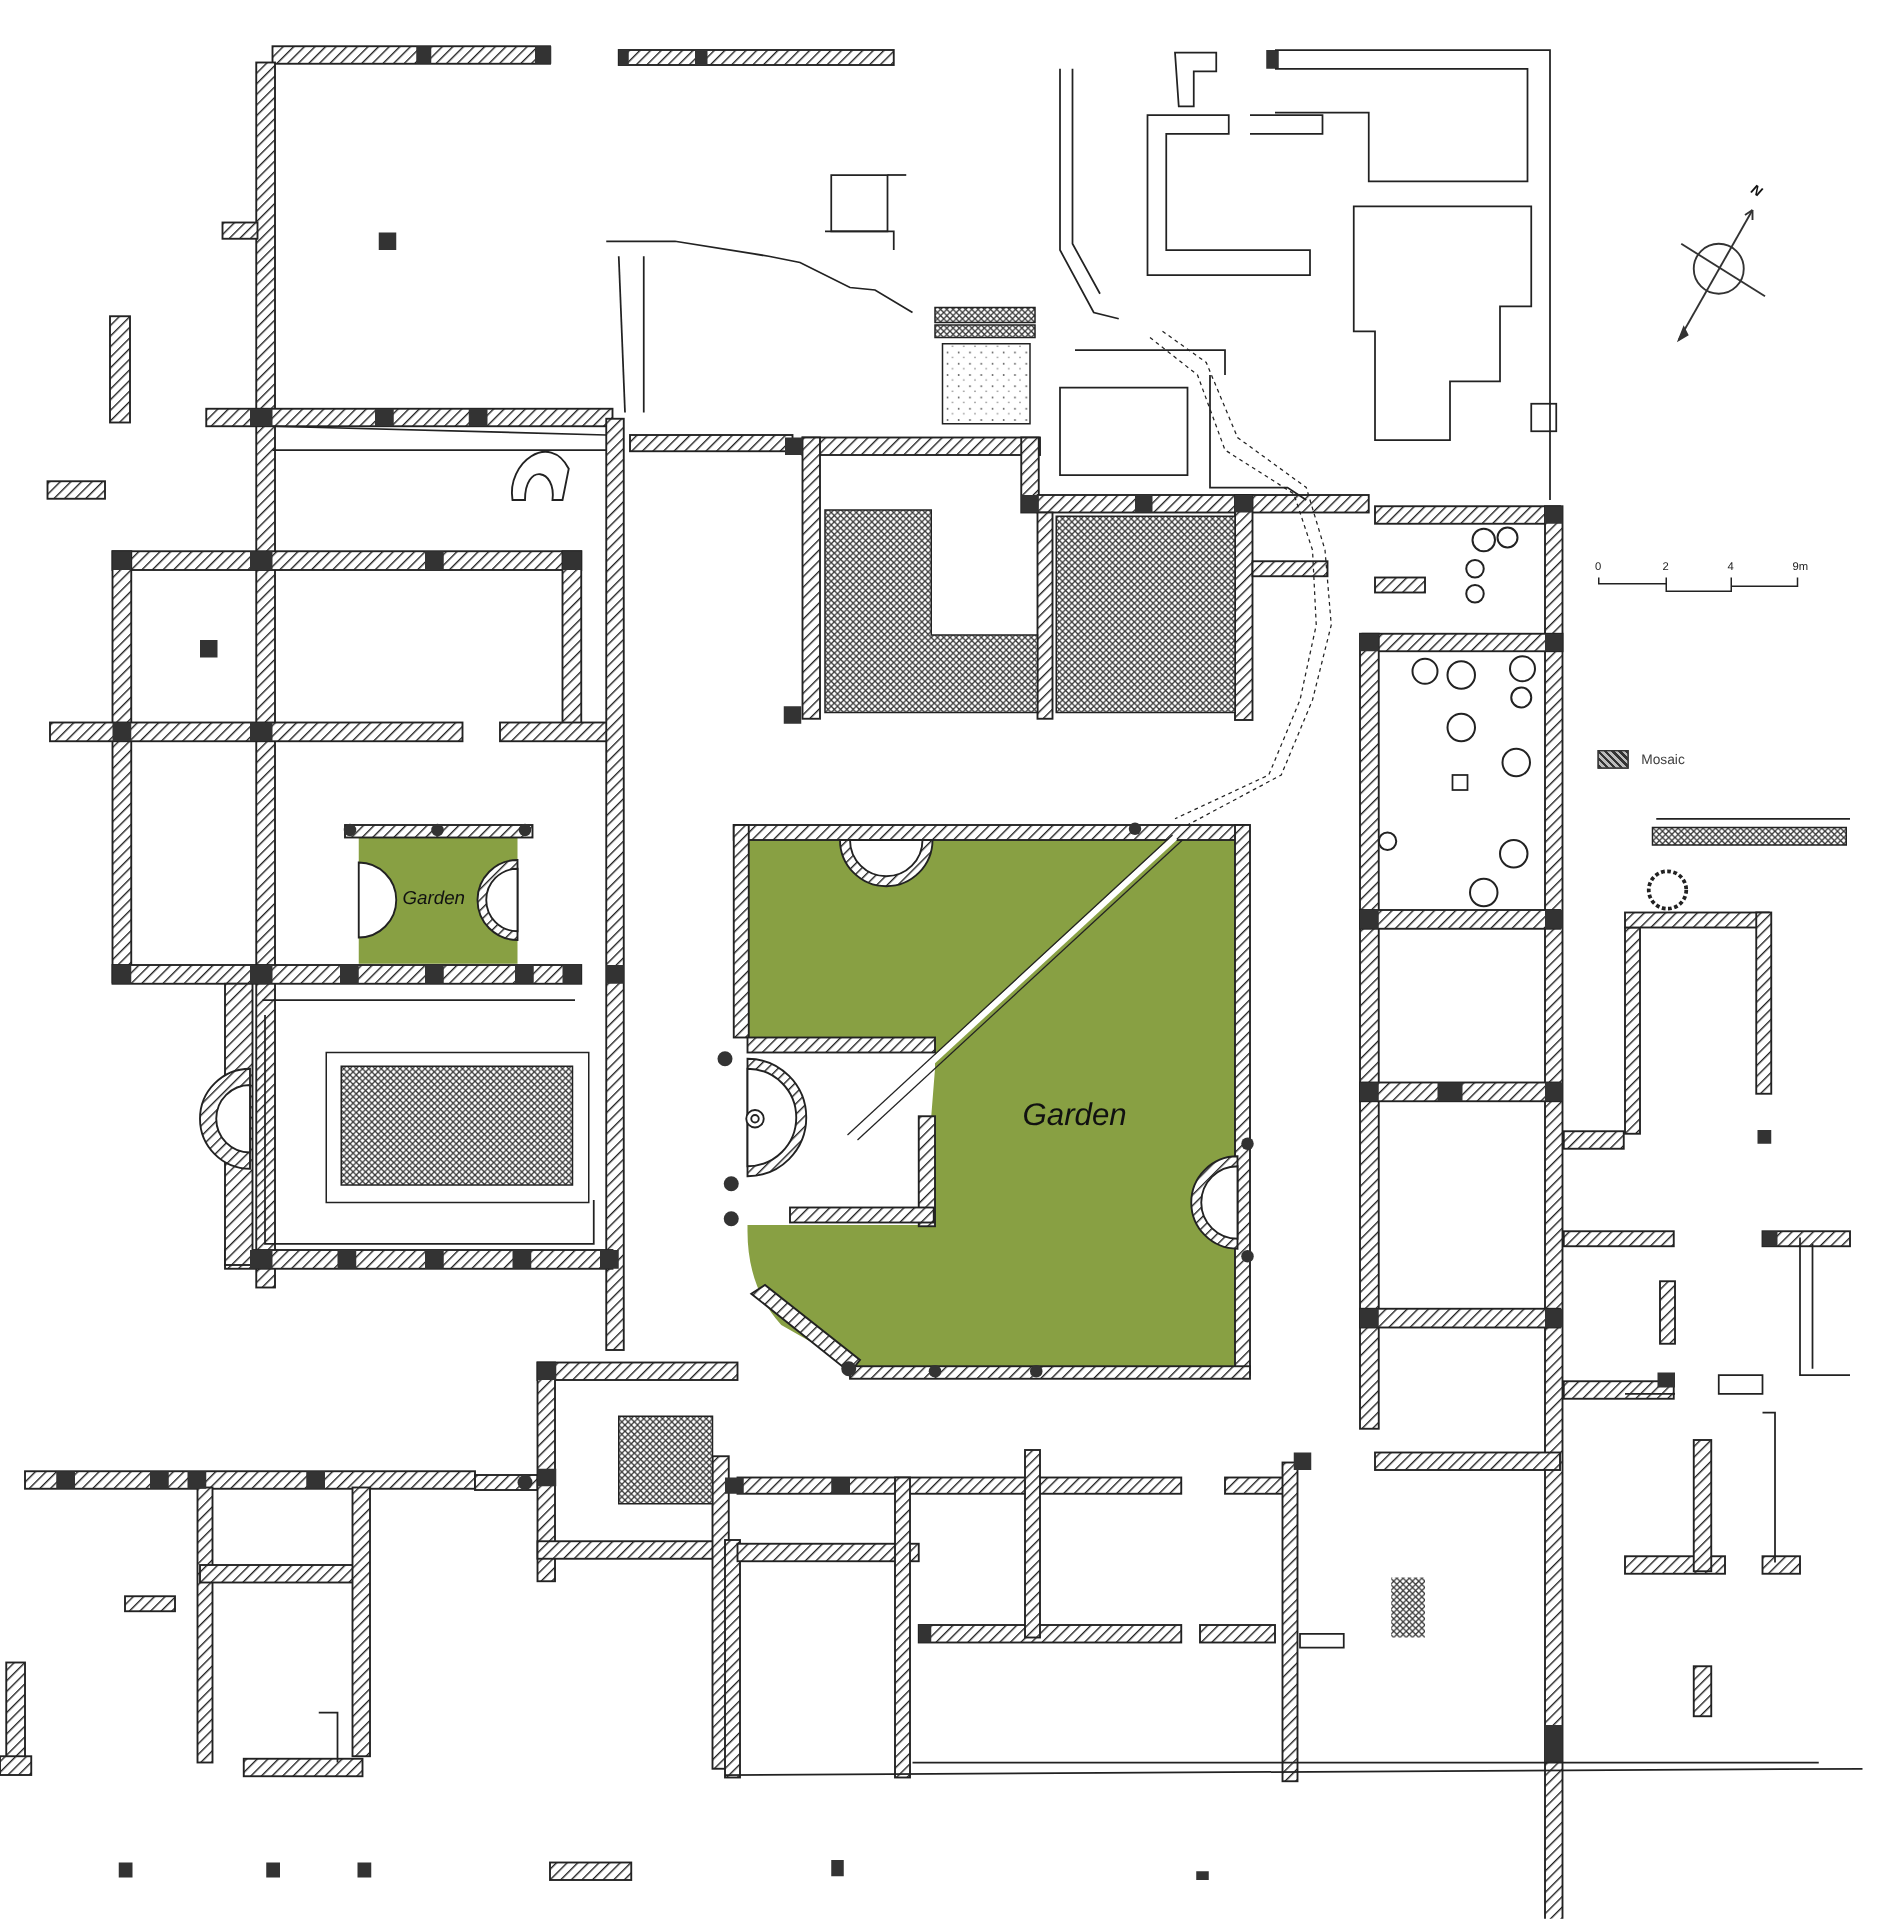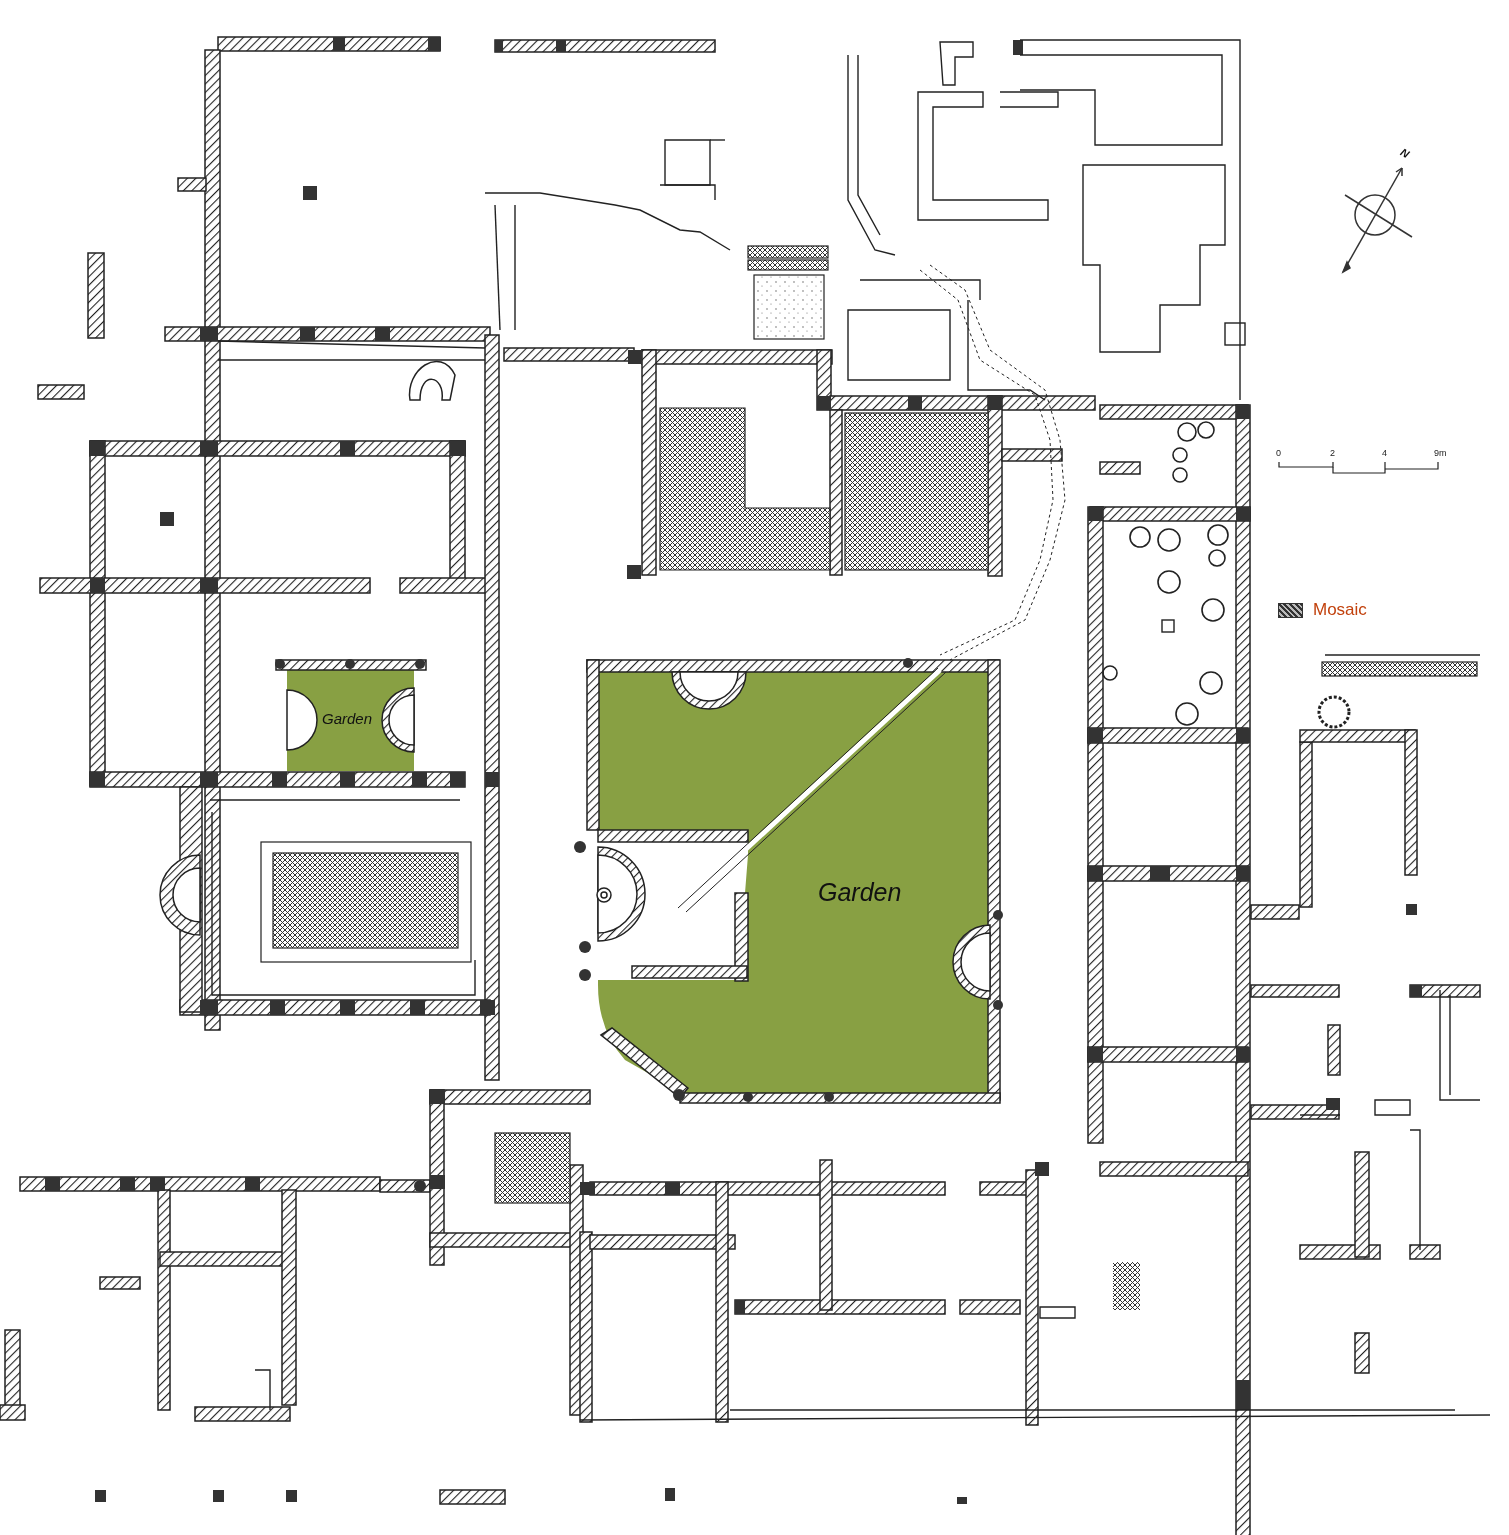--- a/index.html
+++ b/index.html
@@ -3,21 +3,21 @@
 <meta charset="utf-8">
 <style>
   html, body { margin:0; padding:0; background:#ffffff; }
   body { width:1509px; height:1535px; position:relative; overflow:hidden; font-family:"Liberation Sans", sans-serif; }
   #plan { position:absolute; left:0; top:0; }
   .lbl { position:absolute; color:#111; font-family:"Liberation Sans", sans-serif; white-space:nowrap;font-style:italic; }
   .garden-small { left:322px; top:710px; font-size:15px; }
   .garden-big { left:818px; top:878px; font-size:25px; }
   .legend { position:absolute; left:1278px; top:600px; display:flex; align-items:center; gap:10px; }
   .legend-swatch { width:23px; height:13px; background:#555; background-image:repeating-linear-gradient(45deg,#333 0 2px,#bbb 2px 4px),repeating-linear-gradient(-45deg,#333 0 2px,transparent 2px 4px); border:1px solid #333; }
-  .legend-text { font-size:17px; color:#c2410c; }
+  .legend-text { font-size:11px; color:#404040; }
   .scale { position:absolute; left:1276px; top:448px; width:170px; height:30px; }
   .scale span { position:absolute; top:0; font-size:9px; color:#222; }
 </style>
 </head>
 <body>
 
 <svg id="plan" width="1509" height="1535" viewBox="0 0 1509 1535" xmlns="http://www.w3.org/2000/svg">
   <defs>
     <pattern id="hatch" width="6" height="6" patternUnits="userSpaceOnUse" patternTransform="rotate(45)">
       <rect width="6" height="6" fill="#fff"></rect>

